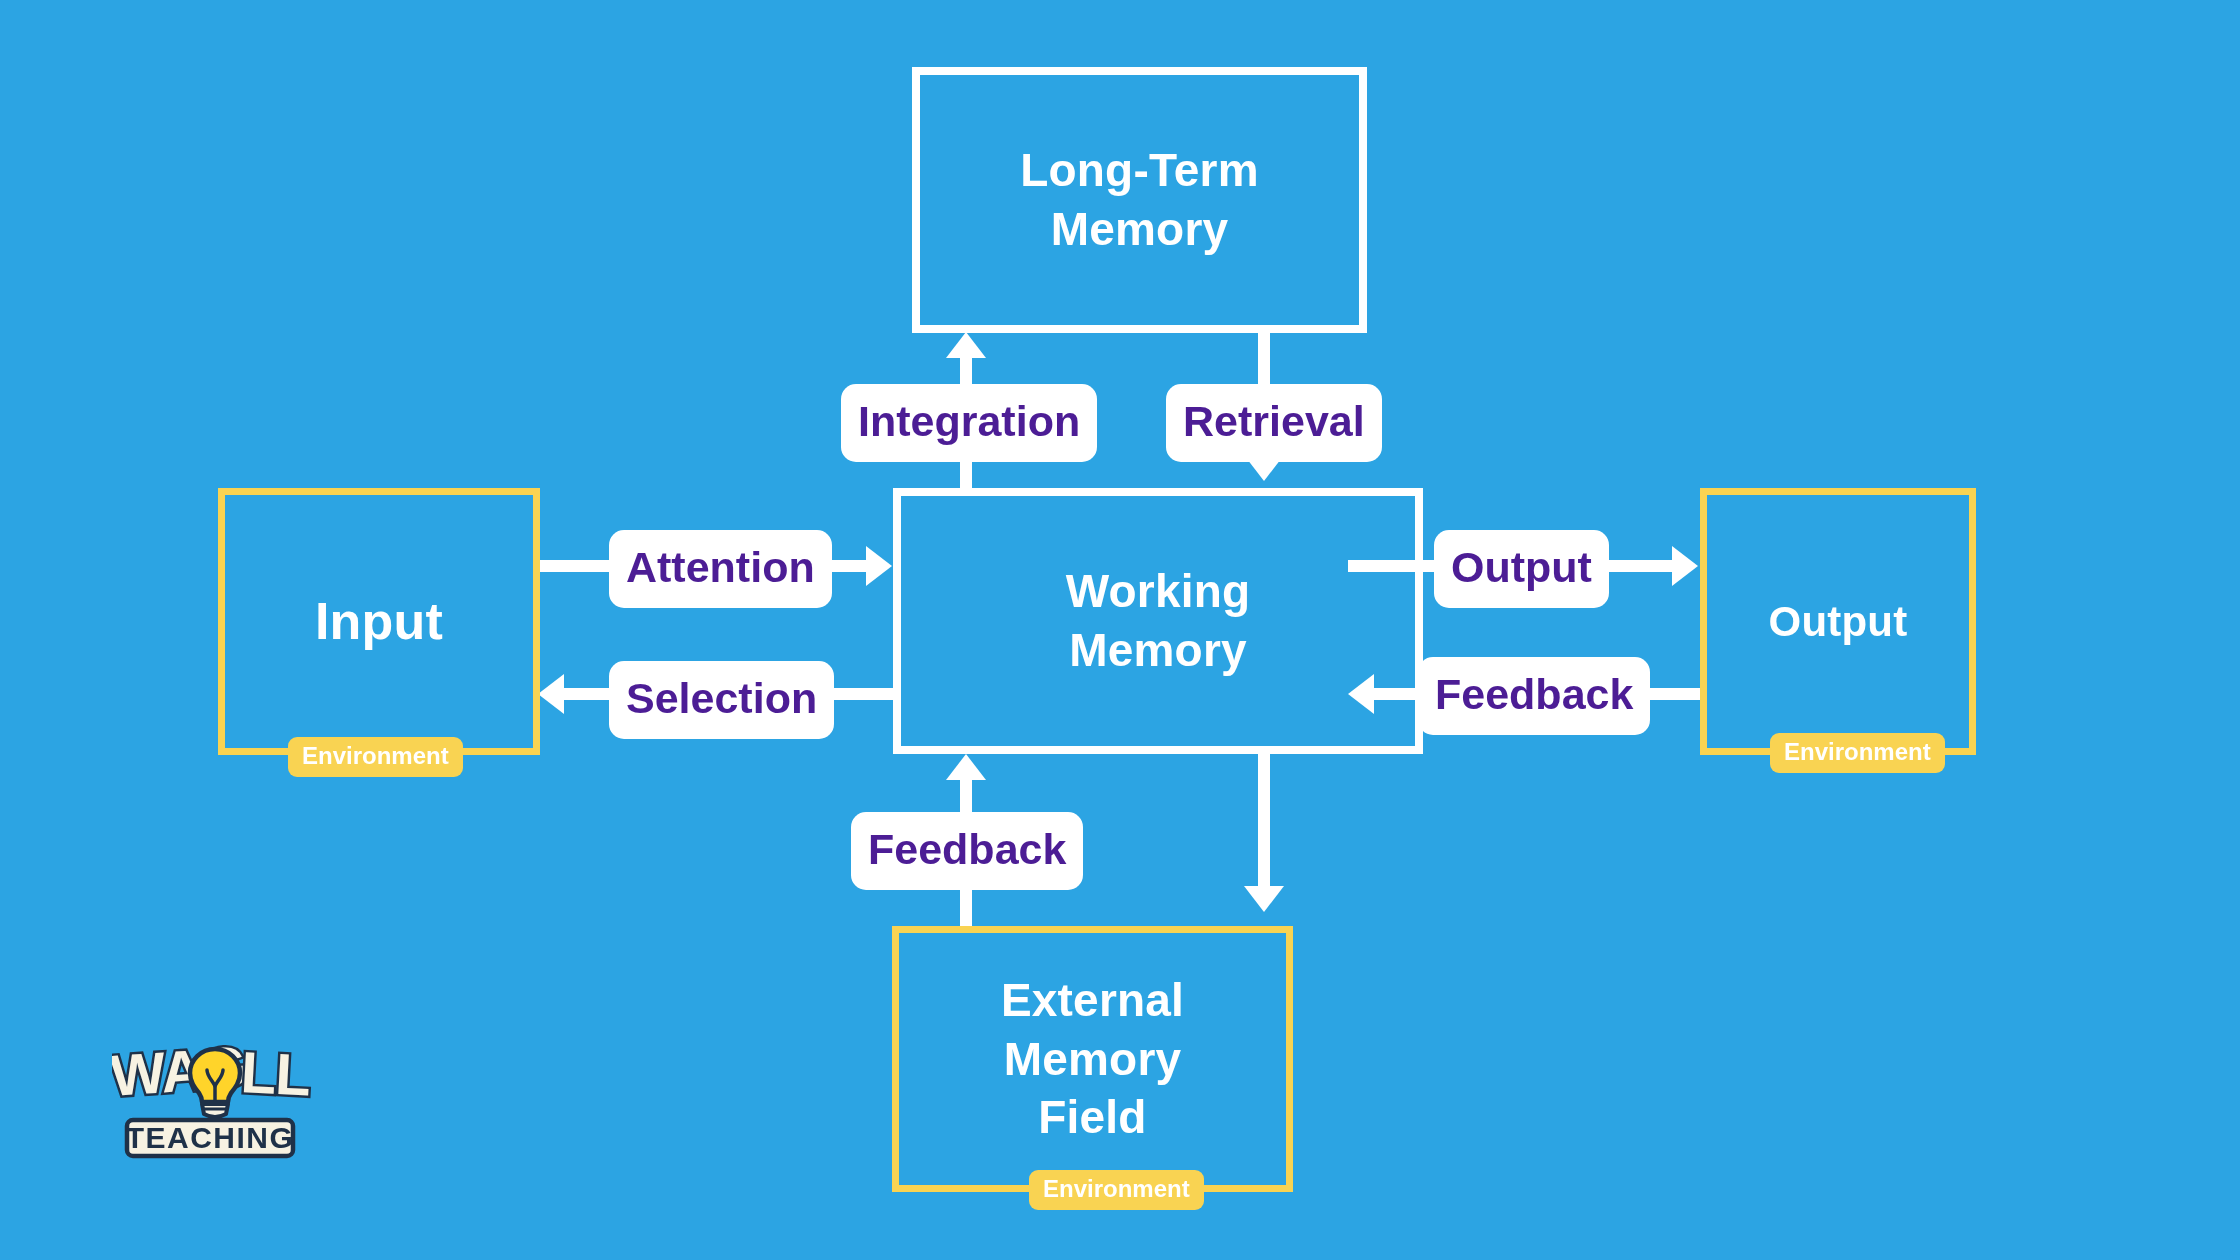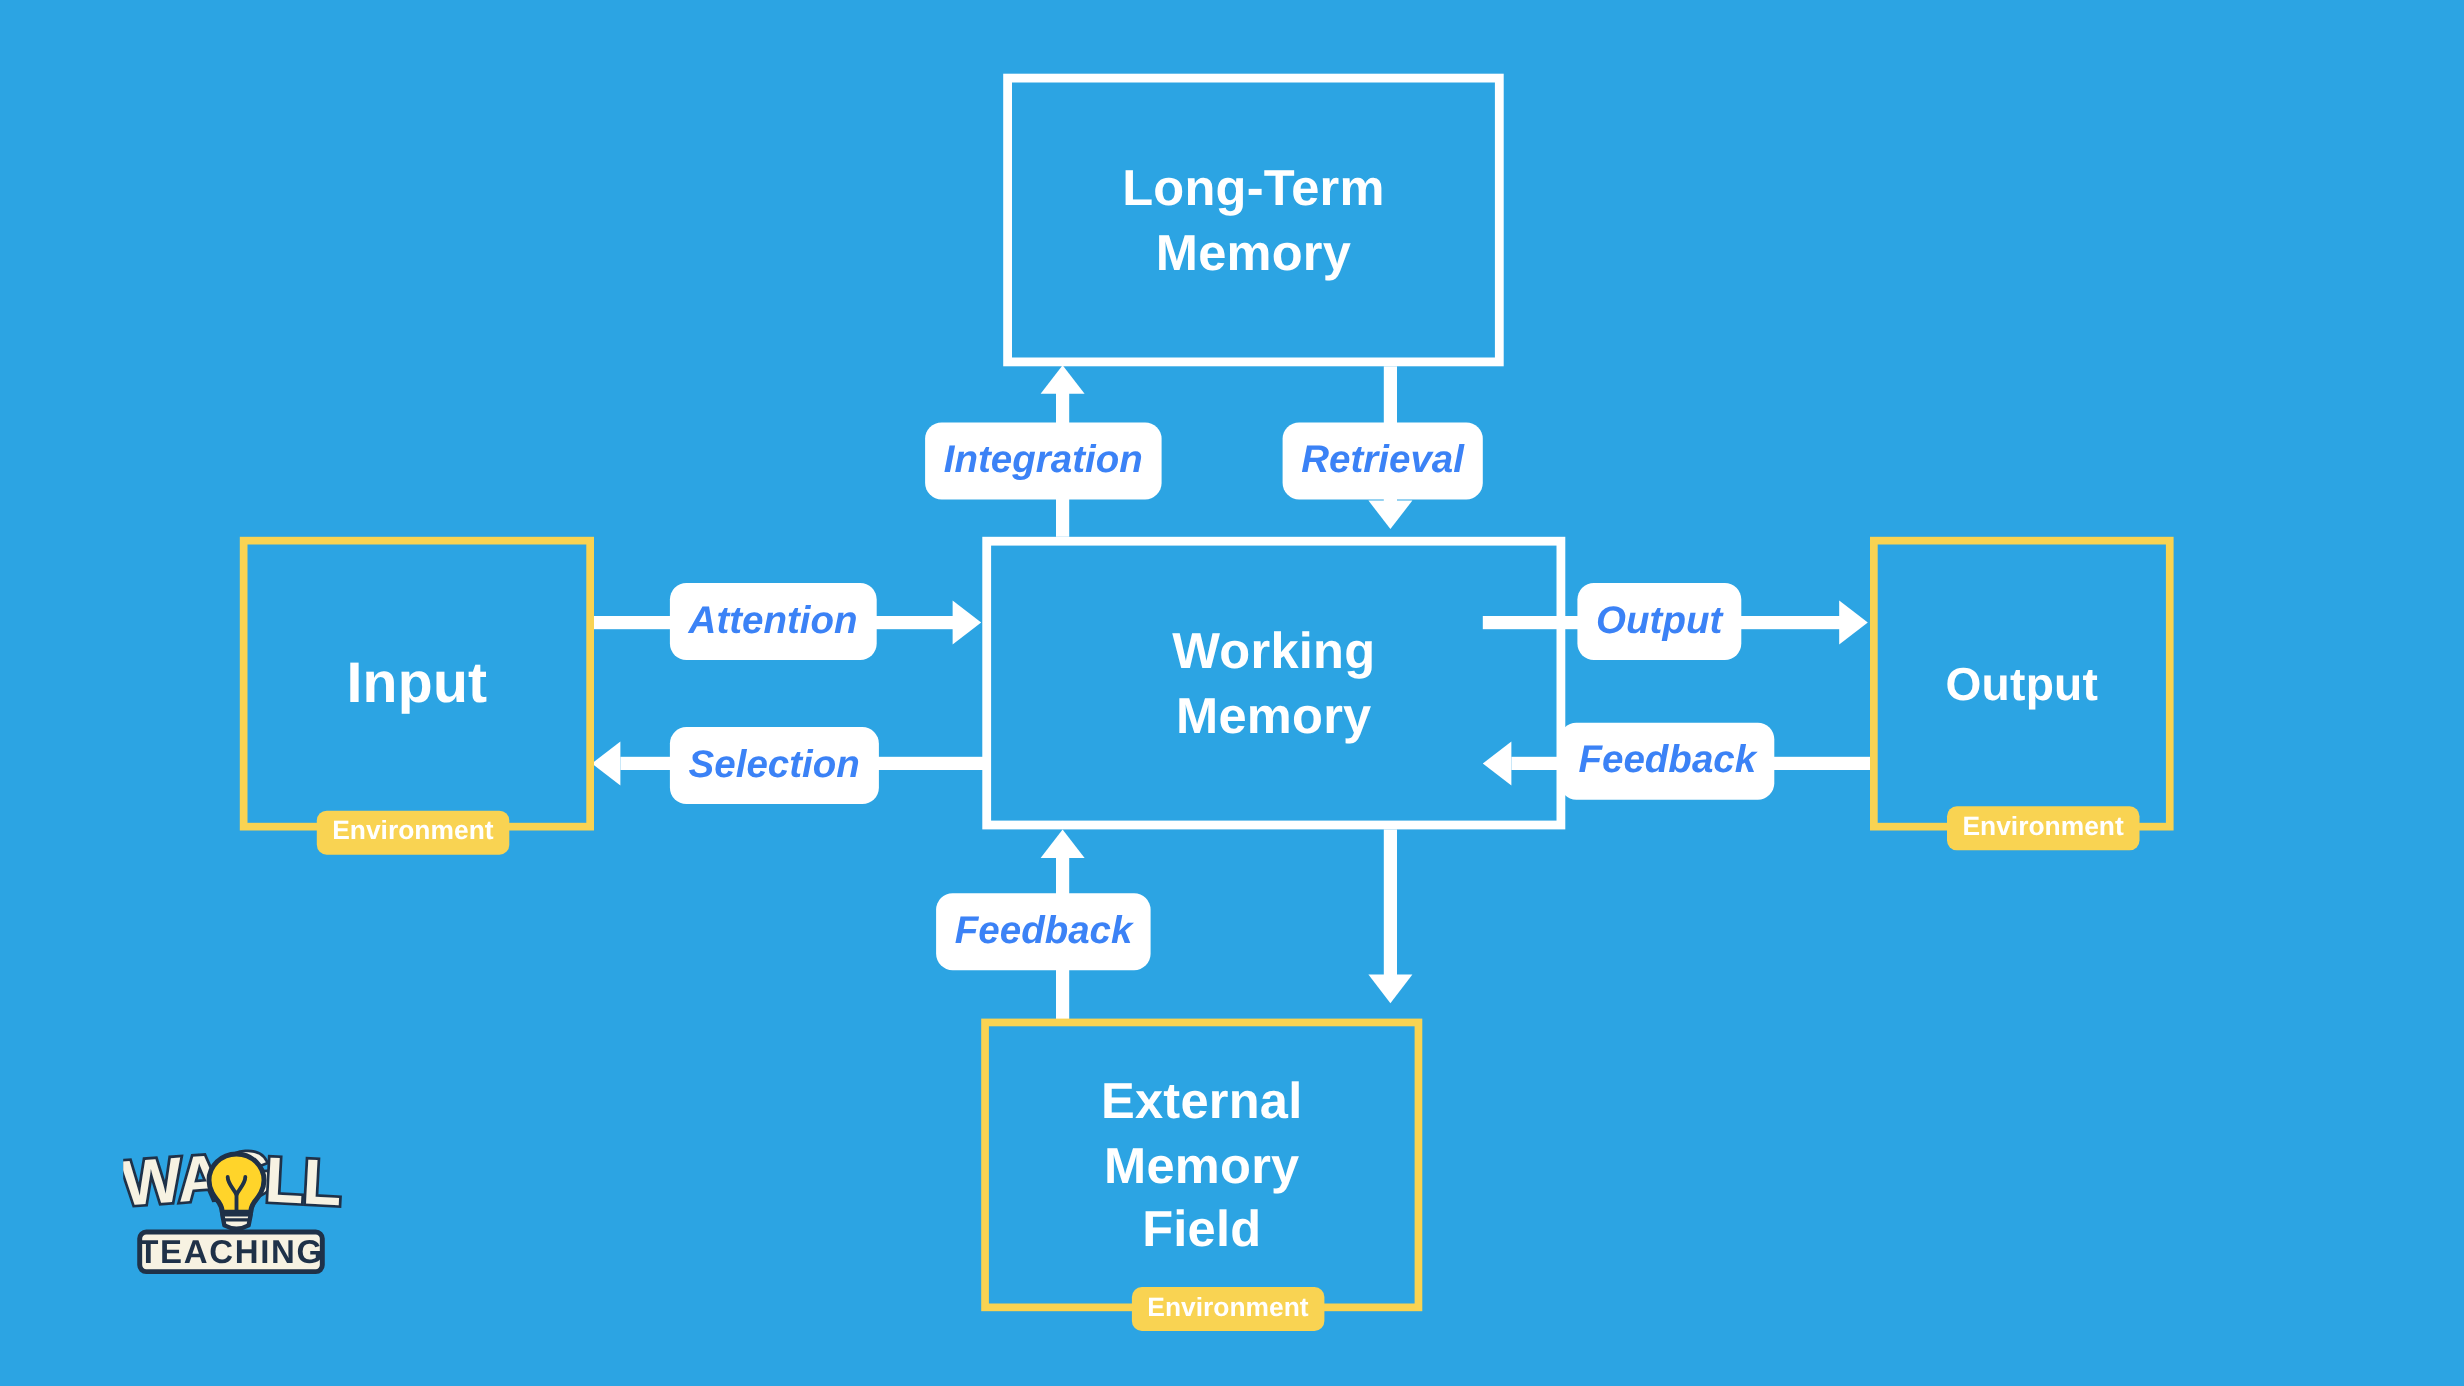--- a/index.html
+++ b/index.html
@@ -106,29 +106,28 @@
   .arrow.left {
     border-top: 20px solid transparent;
     border-bottom: 20px solid transparent;
     border-right: 26px solid #ffffff;
   }
 
   
   .pill {
     position: absolute;
     background: #ffffff;
-    color: #3b82f6;
+    color: #4c1d95;
     font-weight: bold;
-    font-size: 35px;
+    font-size: 43px;
     line-height: 1;
     padding: 16px 17px 19px 17px;
     border-radius: 15px;
     white-space: nowrap;
     z-index: 8;
-    font-style: italic;
   }
 
   
   #logo {
     position: absolute;
     left: 112px;
     top: 1038px;
     width: 215px;
     height: 122px;
     z-index: 10;

